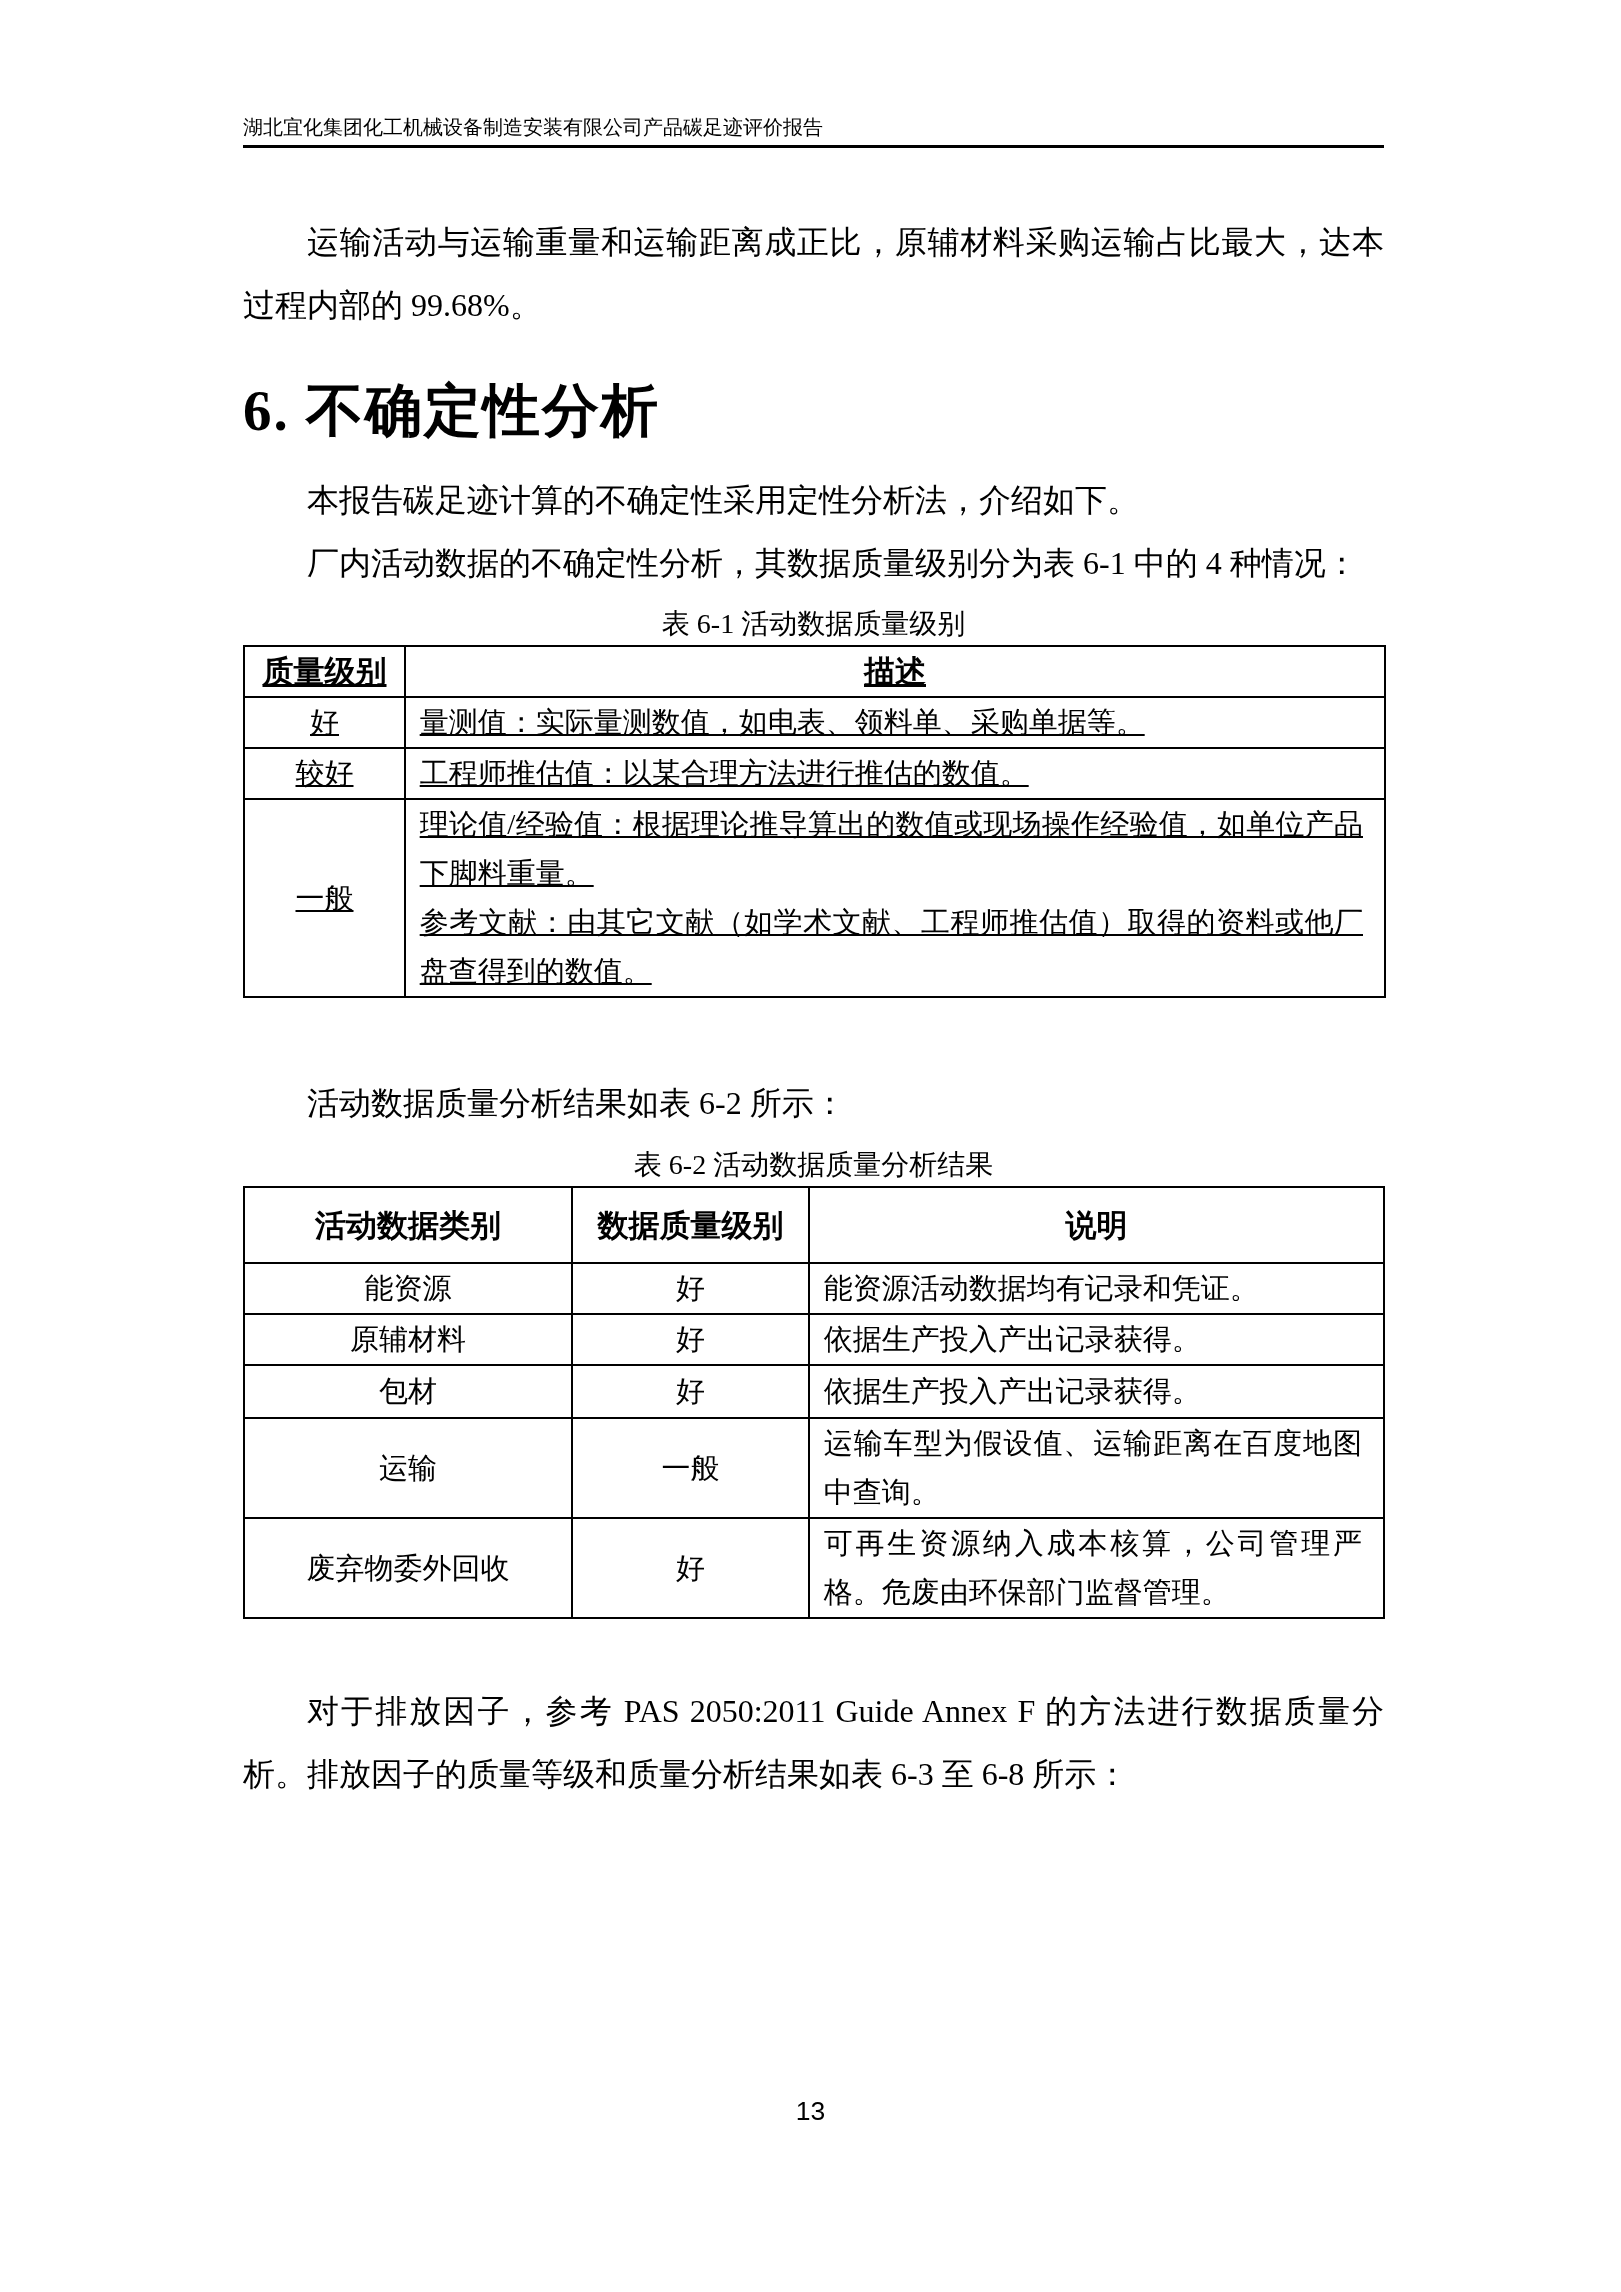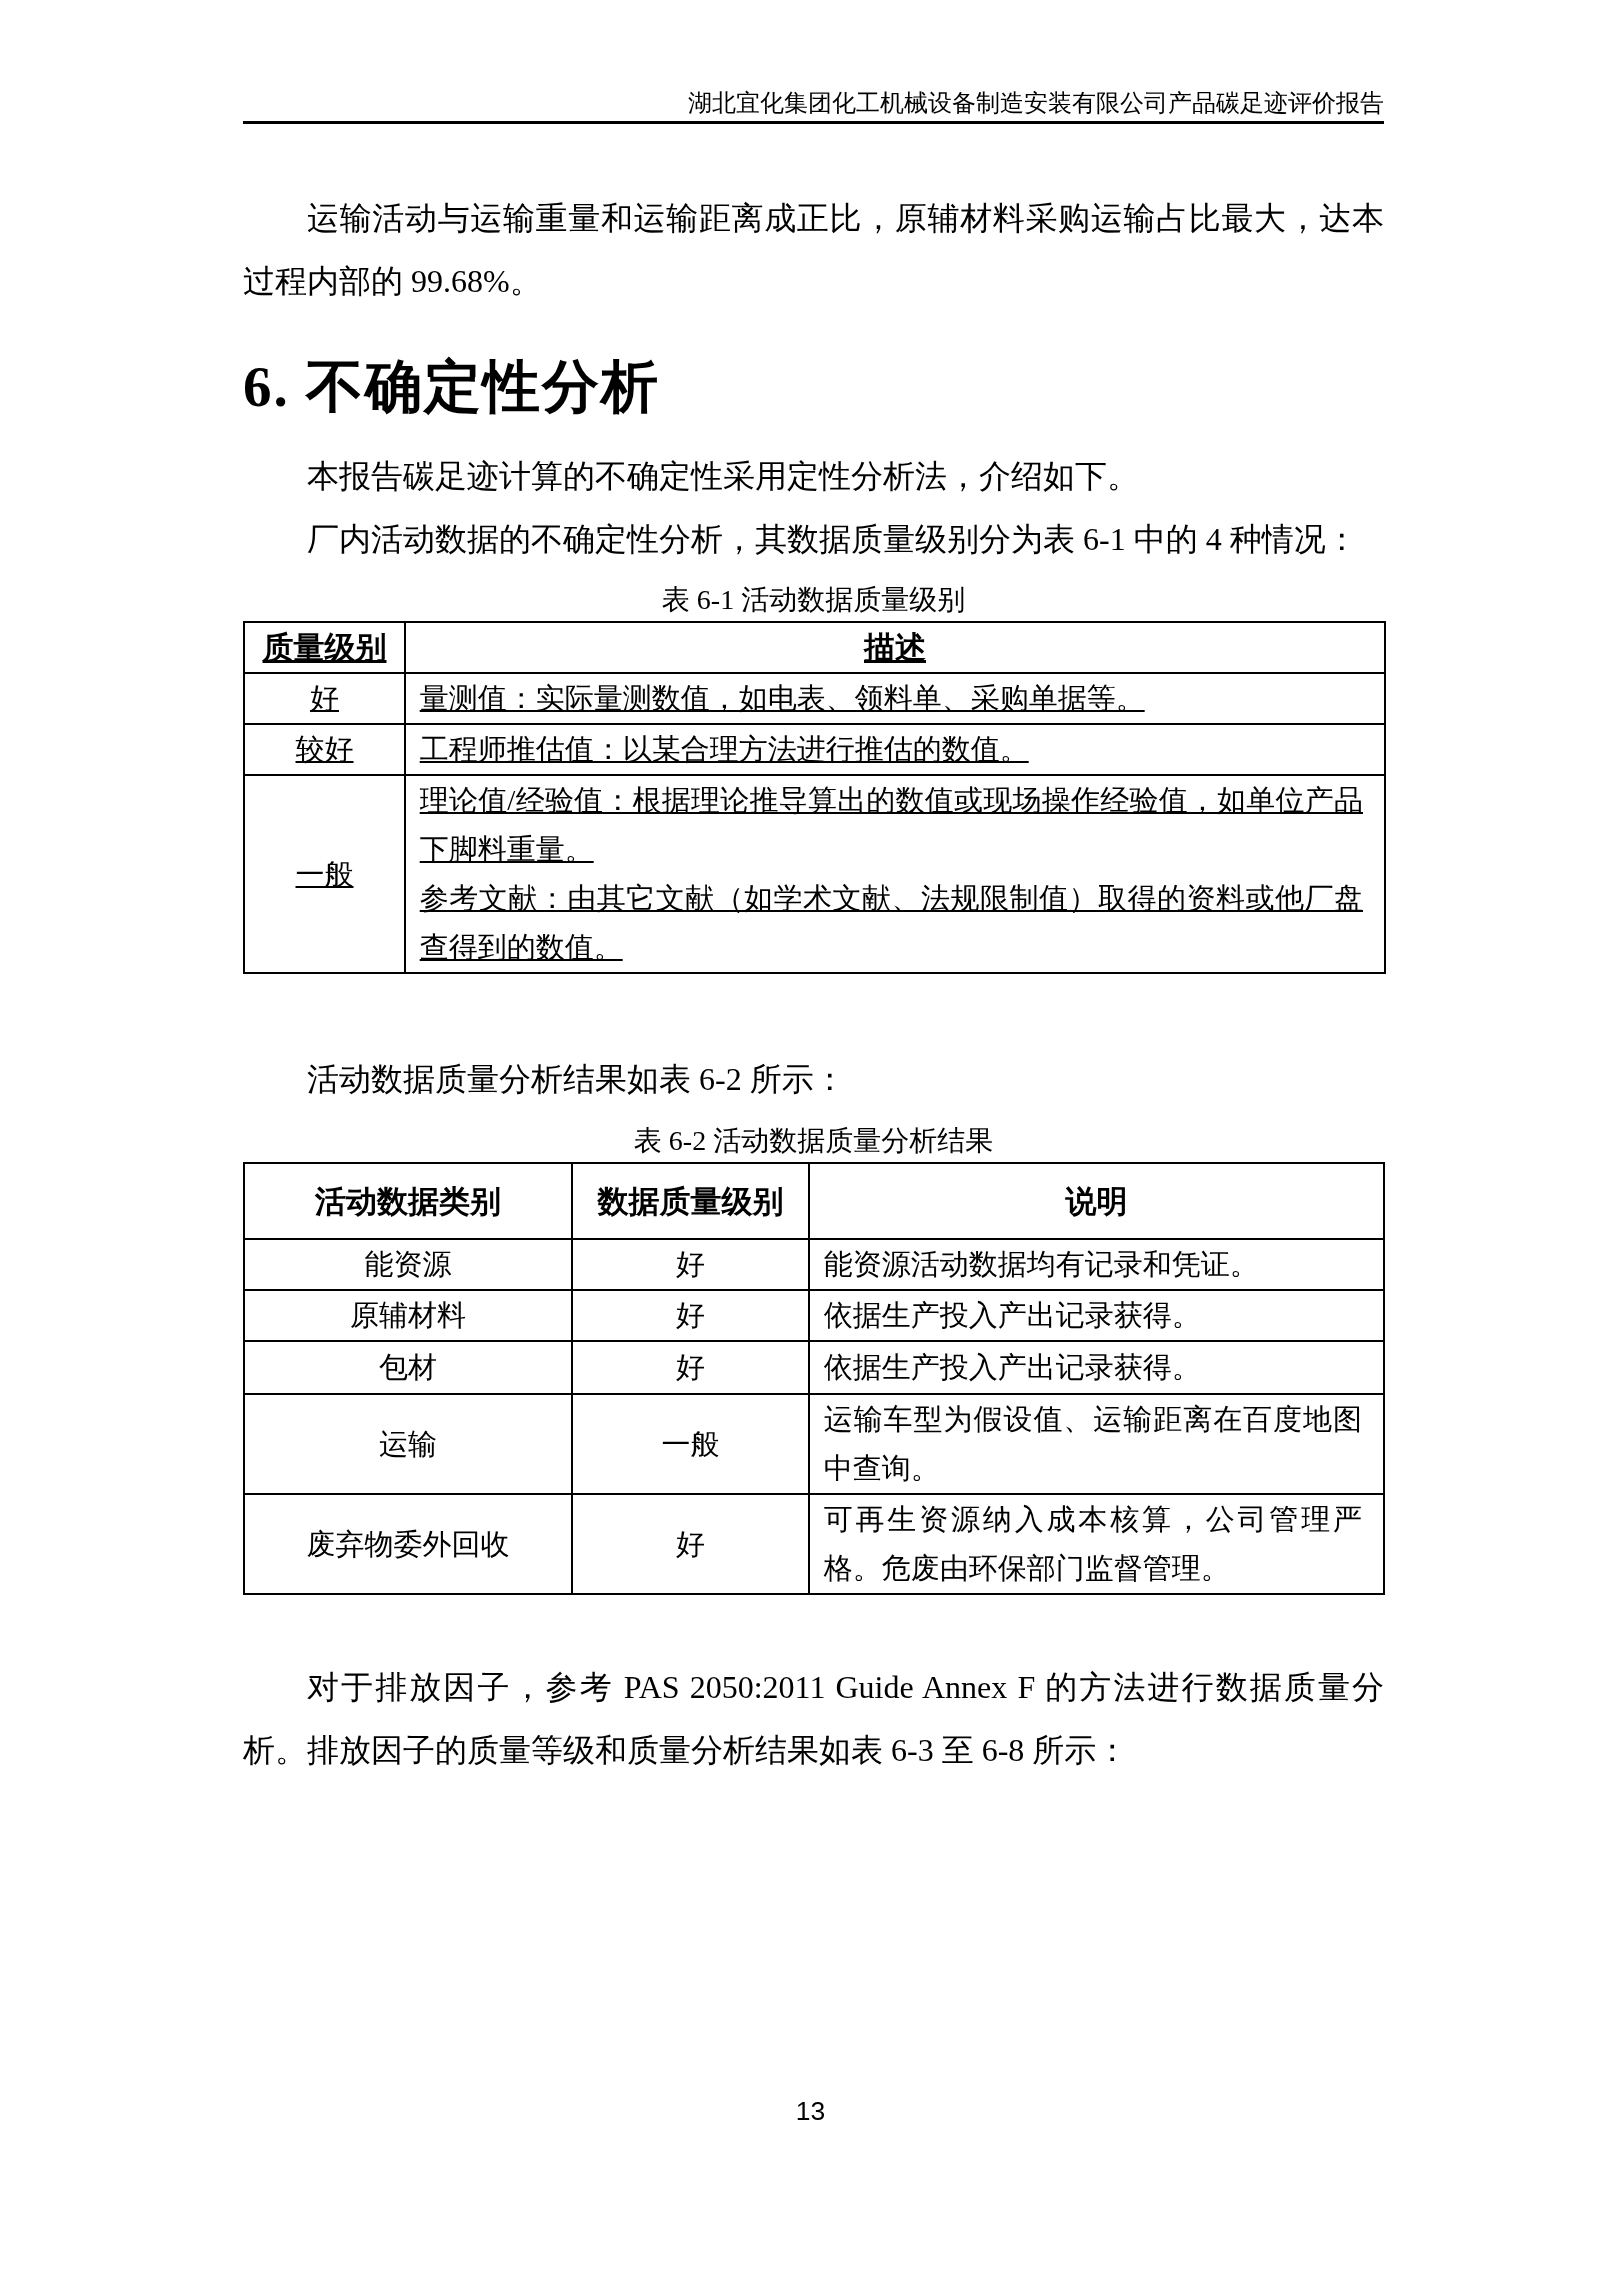--- a/index.html
+++ b/index.html
@@ -11,23 +11,22 @@
     background: #ffffff;
     color: #000000;
     font-family: "Liberation Serif", "DejaVu Serif", serif;
     overflow: hidden;
   }
   .content {
     margin-left: 243px;
     width: 1141px;
   }
   .header-text {
-    padding-top: 86px;
-    text-align: right;
-    font-size: 24px;
+    padding-top: 110px;
+    font-size: 20px;
     line-height: 35px;
     border-bottom: 3.9px solid #000000;
   }
   .body-p {
     font-size: 32px;
     line-height: 63px;
     text-align: justify;
   }
   .indent { text-indent: 2em; }
   .p1 { margin-top: 63px; }
@@ -129,21 +128,21 @@
           <td class="cell-left">量测值：实际量测数值，如电表、领料单、采购单据等。</td>
         </tr>
         <tr class="r-s">
           <td class="cell-center">较好</td>
           <td class="cell-left">工程师推估值：以某合理方法进行推估的数值。</td>
         </tr>
         <tr class="r-xl">
           <td class="cell-center">一般</td>
           <td class="cell-left">
             <div>理论值/经验值：根据理论推导算出的数值或现场操作经验值，如单位产品下脚料重量。</div>
-            <div>参考文献：由其它文献（如学术文献、法规限制值）取得的资料或他厂盘查得到的数值。</div>
+            <div>参考文献：由其它文献（如学术文献、工程师推估值）取得的资料或他厂盘查得到的数值。</div>
           </td>
         </tr>
       </tbody>
     </table>
 
     <p class="body-p indent p4">活动数据质量分析结果如表 6-2 所示：</p>
 
     <div class="caption cap2">表 6-2  活动数据质量分析结果</div>
 
     <table class="tbl t2">

